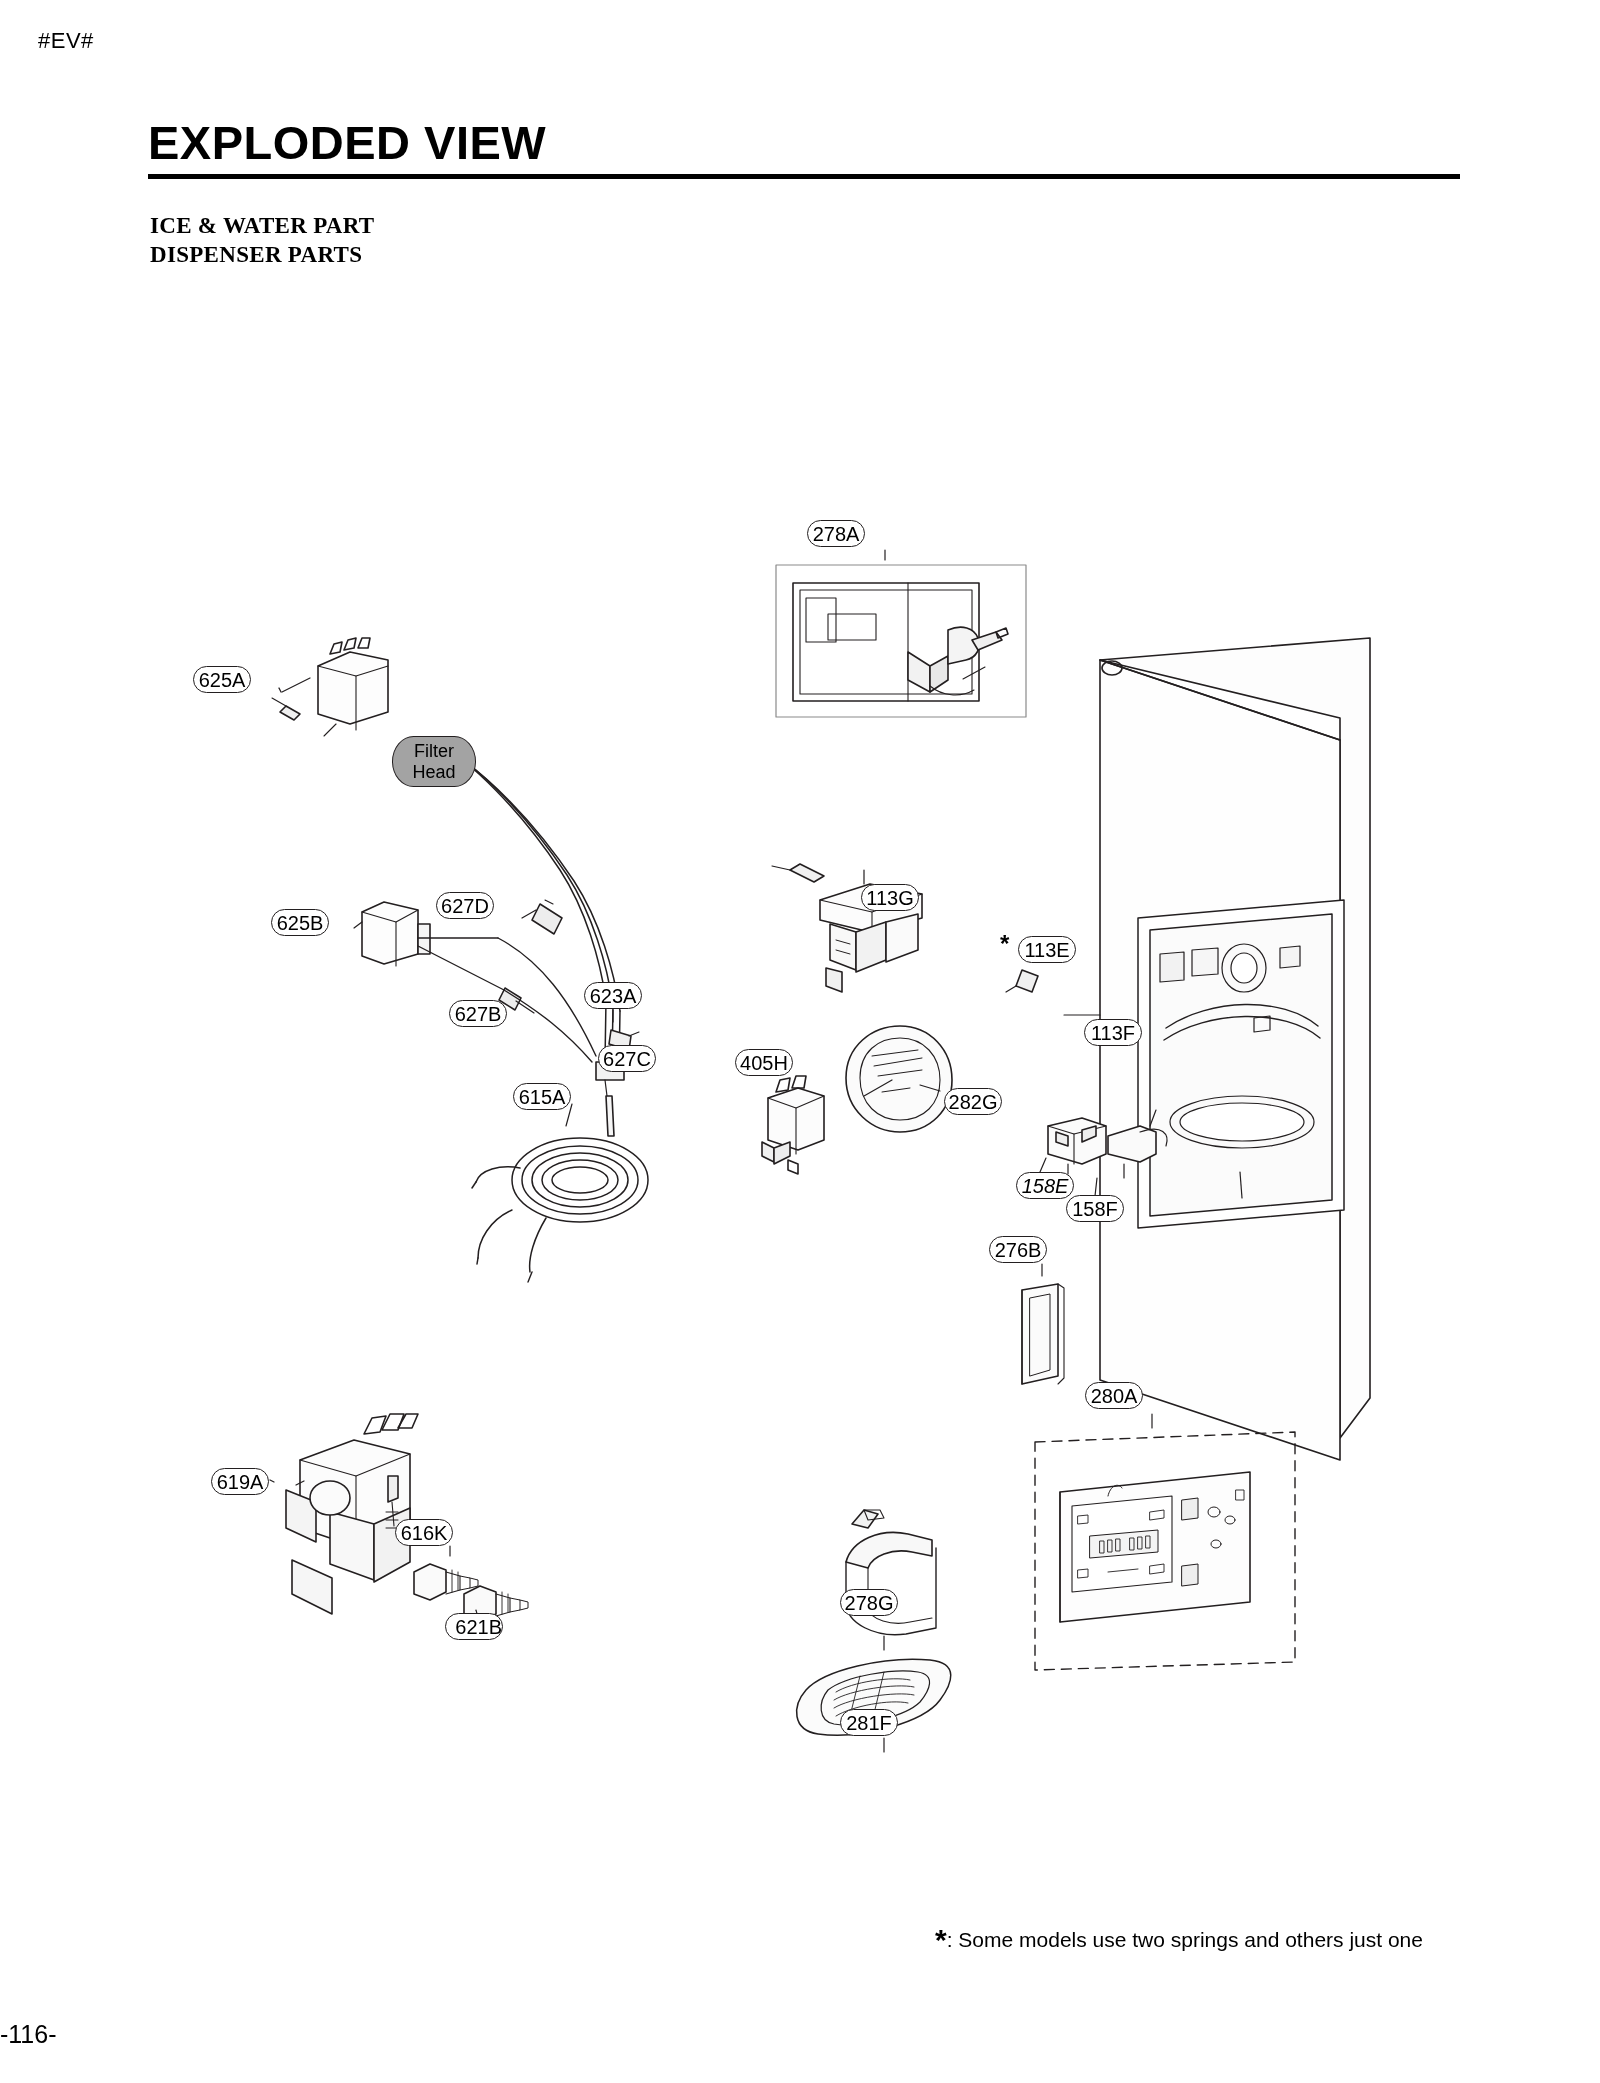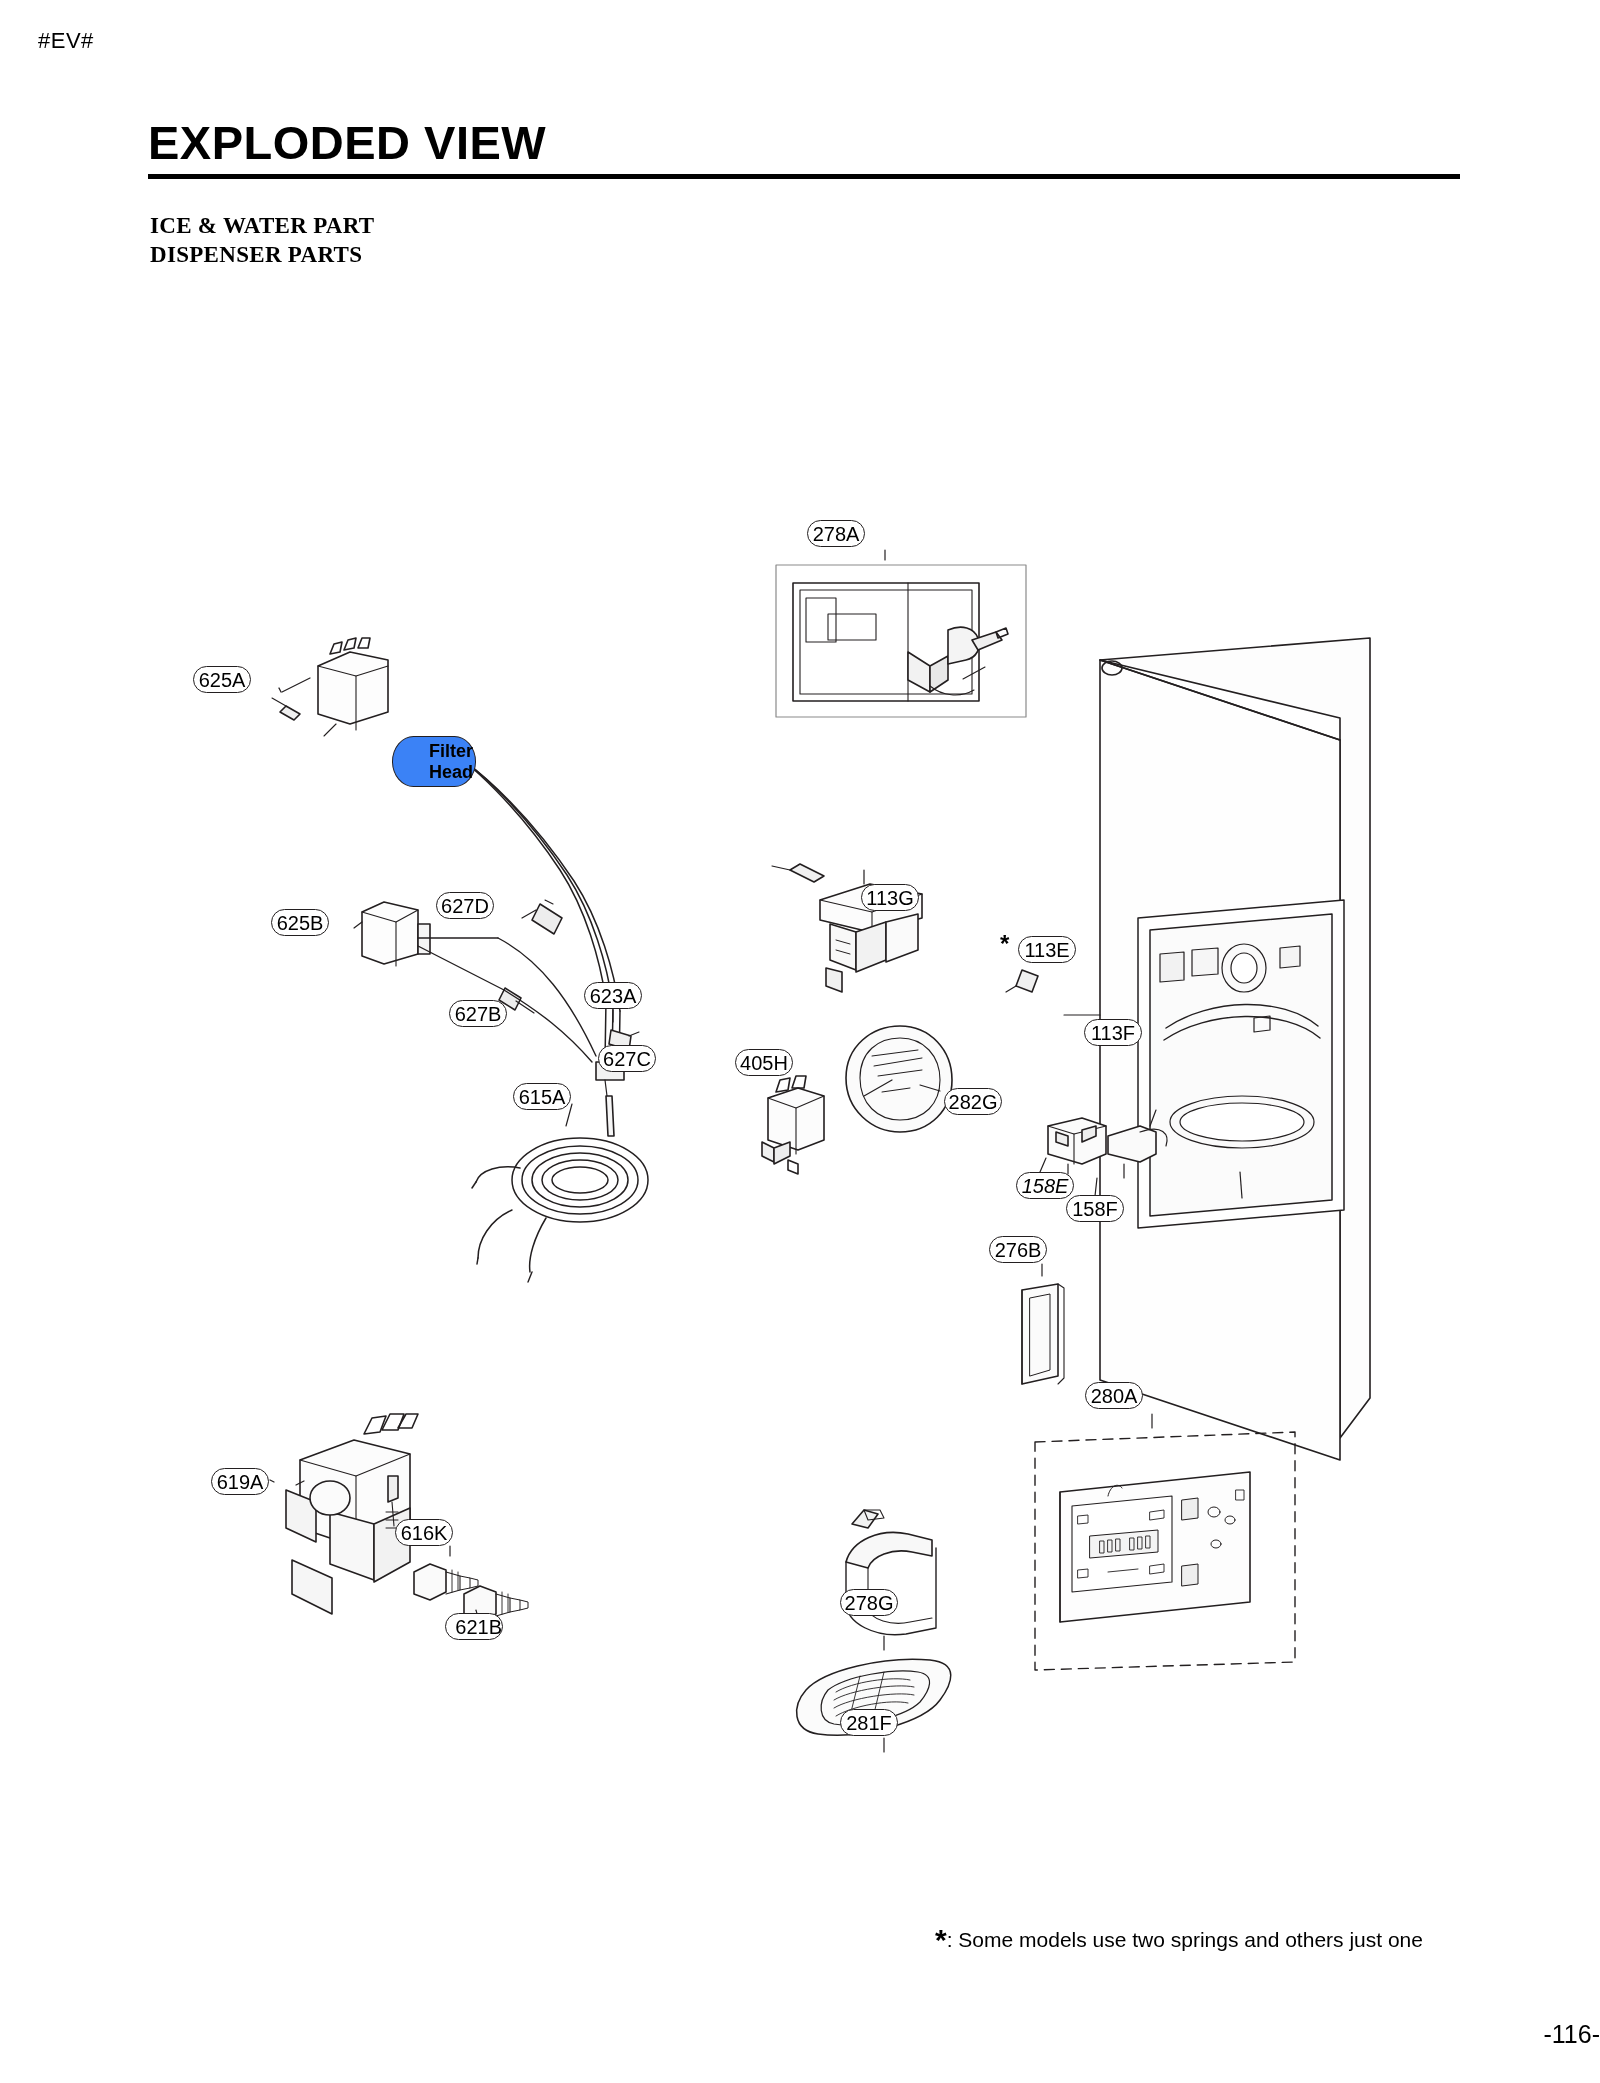--- a/index.html
+++ b/index.html
@@ -77,21 +77,21 @@
     font-size: 30px;
     font-weight: bold;
     vertical-align: -3px;
   }
 
   .page-number {
     position: absolute;
     left: 0;
     top: 2020px;
     width: 1600px;
-    text-align: right;
+    text-align: left;
     font-size: 25px;
     font-family: "Liberation Sans", sans-serif;
   }
 
   
   .callout {
     position: absolute;
     width: 58px;
     height: 27px;
     border: 1.6px solid #231f20;
@@ -420,21 +420,21 @@
         <path d="M1064 1015 l36 0"></path>
         <path d="M1040 1172 l6 -14"></path>
         <path d="M1095 1196 l2 -18"></path>
         <path d="M892 1080 l-28 16"></path>
         <path d="M304 1481 l-8 4"></path>
       </g>
 
     </g>
   </svg>
 
-  <div style="position:absolute;left:392px;top:736px;width:78px;text-align:right;font-size:18px;line-height:1.15;font-family:'Liberation Sans',sans-serif;border:1.6px solid #231f20;border-radius:22px/26px;padding:4px 2px;background:#3b82f6;z-index:40;font-weight:bold;">
+  <div style="position:absolute;left:392px;top:736px;width:78px;text-align:center;font-size:18px;line-height:1.15;font-family:'Liberation Sans',sans-serif;border:1.6px solid #231f20;border-radius:22px/26px;padding:4px 2px;background:#a3a3a3;z-index:40;">
     <div>Filter</div>
     <div>Head</div>
   </div>
 
   <div class="callout" style="left:807px;top:520px;">278A</div>
   <div class="callout" style="left:193px;top:666px;">625A</div>
   <div class="callout" style="left:271px;top:909px;">625B</div>
   <div class="callout" style="left:436px;top:892px;">627D</div>
   <div class="callout" style="left:449px;top:1000px;">627B</div>
   <div class="callout" style="left:584px;top:982px;">623A</div>

